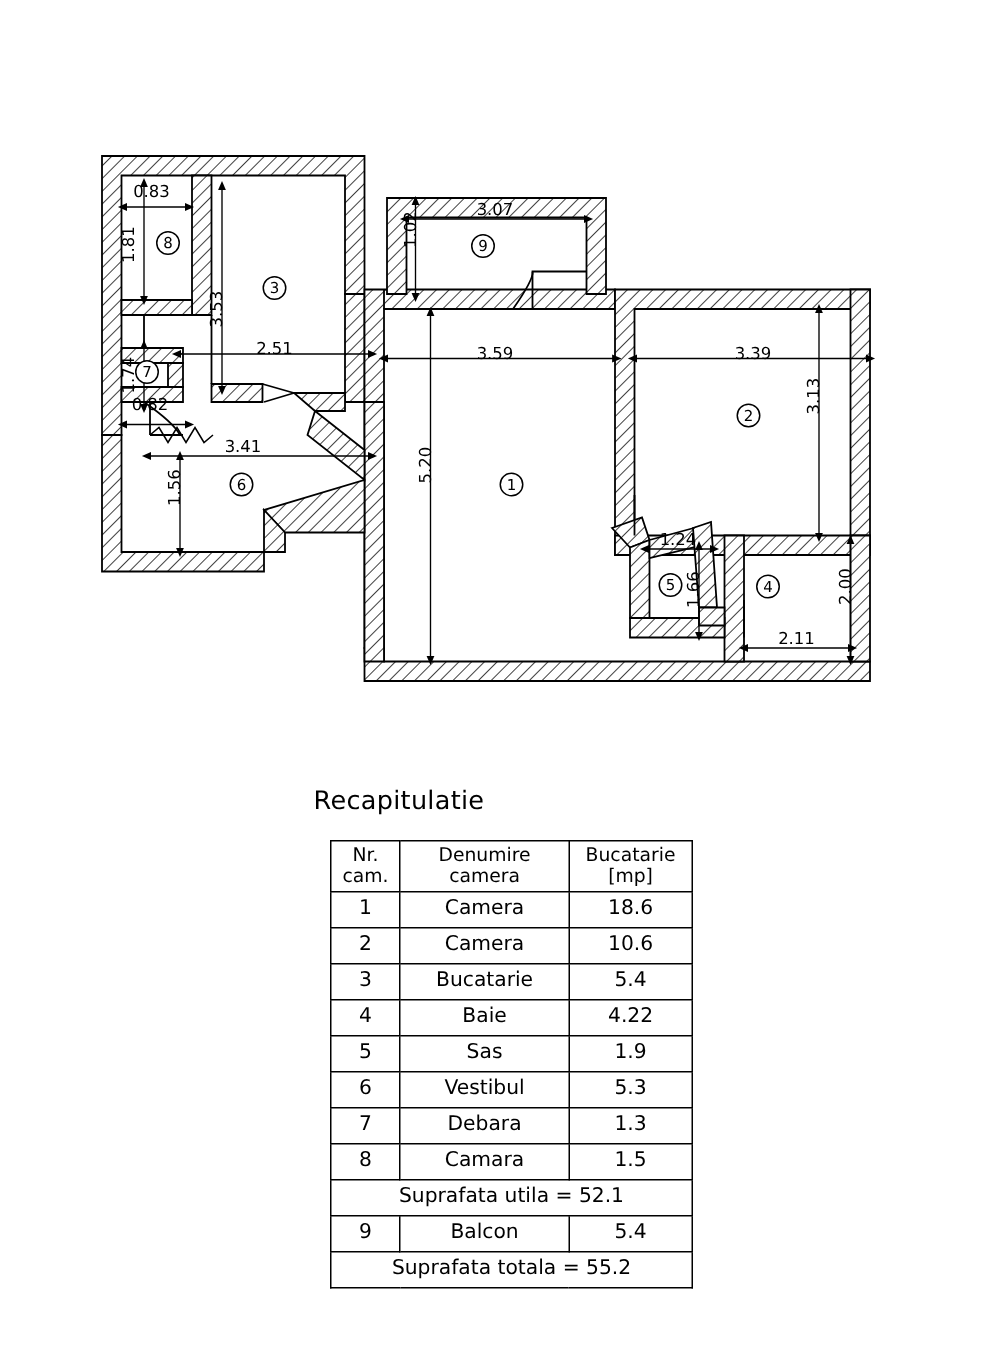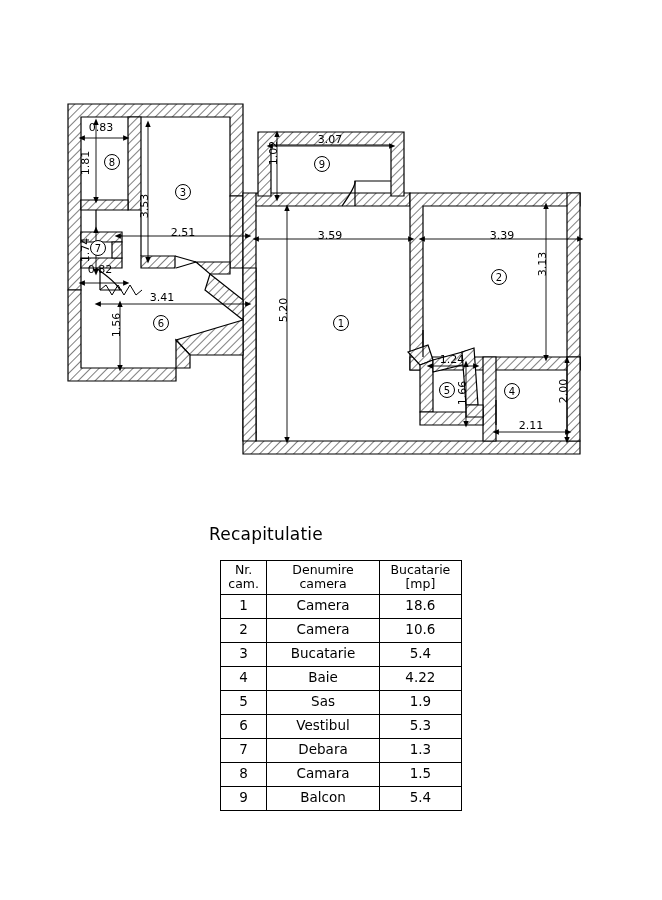--- a/index.html
+++ b/index.html
@@ -273,19 +273,25 @@
           <td class="nr">7</td>
           <td class="den">Debara</td>
           <td class="sup">1.3</td>
         </tr>
         <tr>
           <td class="nr">8</td>
           <td class="den">Camara</td>
           <td class="sup">1.5</td>
         </tr>
         <tr>
+          <td colspan="3" class="summary">Suprafata utila = 52.1</td>
+        </tr>
+        <tr>
           <td class="nr">9</td>
           <td class="den">Balcon</td>
           <td class="sup">5.4</td>
         </tr>
+        <tr>
+          <td colspan="3" class="summary">Suprafata totala = 55.2</td>
+        </tr>
       </tbody>
   </table>
 </div>
 
 </body></html>

